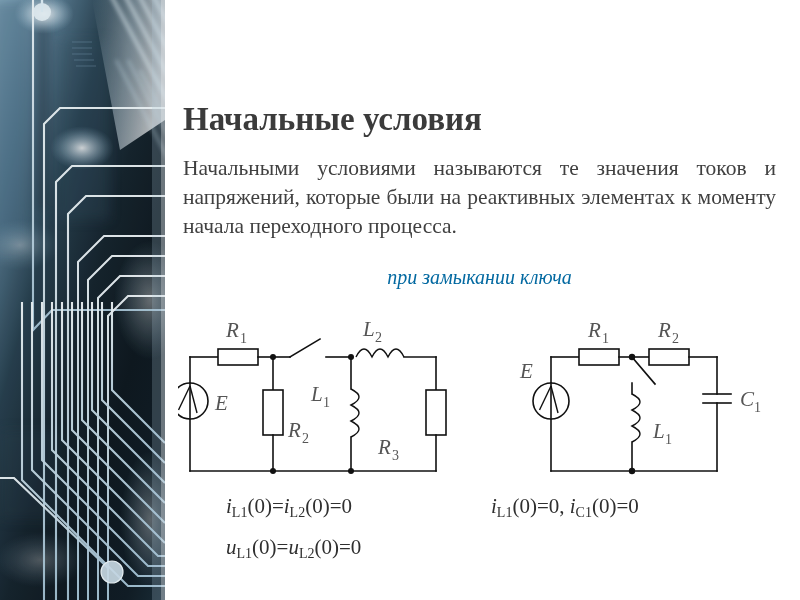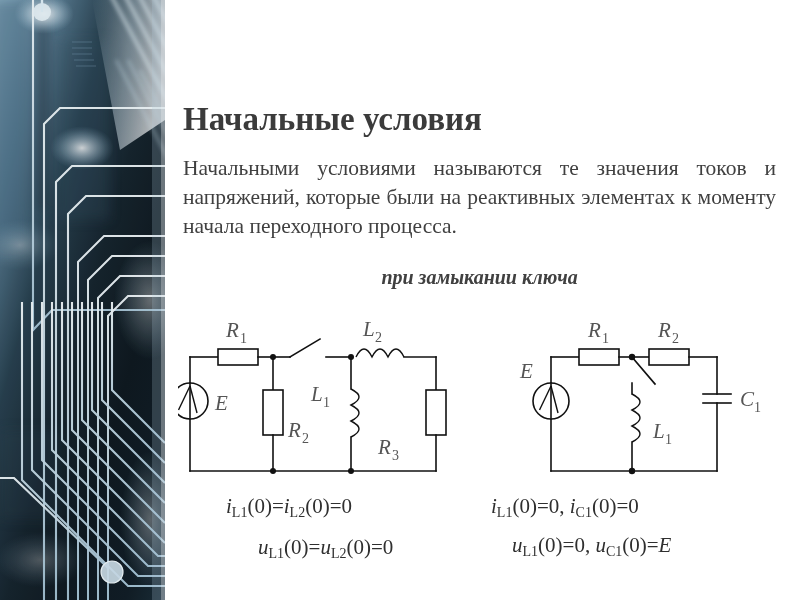--- a/index.html
+++ b/index.html
@@ -57,22 +57,21 @@
   
   #caption {
     position: absolute;
     left: 183px;
     top: 266px;
     width: 593px;
     text-align: center;
     font-family: "Liberation Serif", serif;
     font-style: italic;
     font-size: 20px;
-    color: #404040;
-    font-weight: bold;
+    color: #0369a1;
   }
 
   
   #circuit-left {
     position: absolute;
     left: 178px;
     top: 306px;
     width: 300px;
     height: 185px;
   }
@@ -104,21 +103,21 @@
 
   
   .formula-block {
     position: absolute;
     font-family: "Liberation Serif", serif;
     font-size: 21px;
     color: #2f2f2f;
     white-space: nowrap;
   }
   #formula-left-1  { left: 226px; top: 494px; }
-  #formula-left-2  { left: 226px; top: 535px; margin-left: 32px; }
+  #formula-left-2  { left: 226px; top: 535px; }
   #formula-right-1 { left: 491px; top: 494px; }
   #formula-right-2 { left: 512px; top: 533px; }
 
   .fv { font-style: italic; }
   .fsub {
     font-size: 14px;
     font-style: normal;
     vertical-align: -0.32em;
     letter-spacing: 0px;
   }
@@ -391,17 +390,14 @@
   </div>
 
   <div class="formula-block" id="formula-left-2">
     <span class="fv">u</span><span class="fsub">L1</span><span>(0)=</span><span class="fv">u</span><span class="fsub">L2</span><span>(0)=0</span>
   </div>
 
   <div class="formula-block" id="formula-right-1">
     <span class="fv">i</span><span class="fsub">L1</span><span>(0)=0, </span><span class="fv">i</span><span class="fsub">C1</span><span>(0)=0</span>
   </div>
 
-  <div class="formula-block" id="formula-right-2">
-    <span class="fv">u</span><span class="fsub">L1</span><span>(0)=0, </span><span class="fv">u</span><span class="fsub">C1</span><span>(0)=</span><span class="fv">E</span>
-  </div>
 
 </div>
 
 </body></html>

